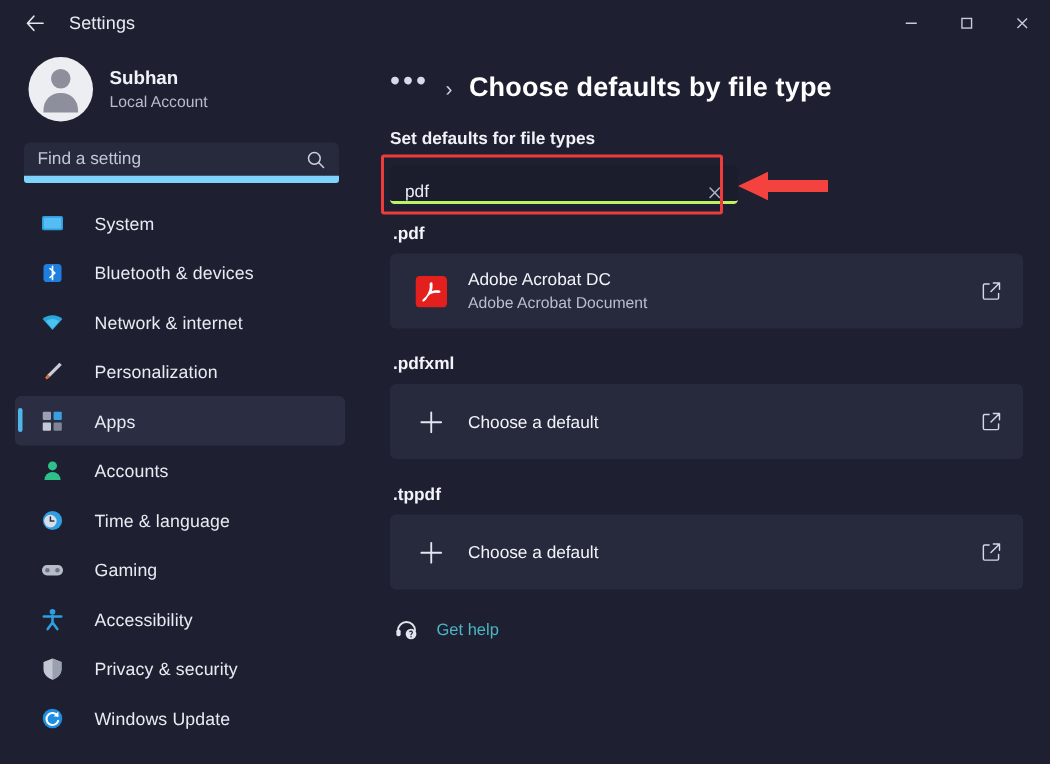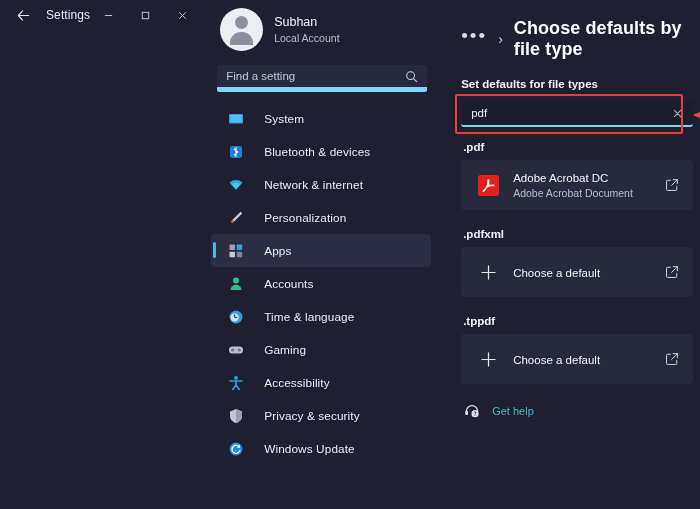--- a/index.html
+++ b/index.html
@@ -2,40 +2,40 @@
 <html><head>
 <meta charset="utf-8">
 <style>
   * { box-sizing: border-box; margin: 0; padding: 0; }
   html, body {
     width: 700px; height: 509px;
     background: #1e2031;
     font-family: "Liberation Sans", sans-serif;
     overflow: hidden;
   }
-  .window { position: relative; width: 700px; height: 500px; background: #1e2031; display: flex; flex-direction: row; }
+  .window { position: relative; width: 700px; height: 500px; background: #1e2031; display: flex; flex-direction: column; }
 
   
   .titlebar { height: 30px; display: flex; align-items: center; flex: 0 0 30px; background: #1e2031; }
   .tb-back { width: 46px; height: 30px; display: flex; align-items: center; justify-content: center; color: #e4e6ef; }
   .tb-title { font-size: 12px; color: #e8eaf2; letter-spacing: .1px; }
   .tb-spacer { flex: 1; }
   .tb-btn { width: 37px; height: 30px; display: flex; align-items: center; justify-content: center; color: #c9ccda; }
   .tb-btn svg { display:block; }
 
   
   .body { flex: 1; display: flex; min-height: 0; }
 
   
   .sidebar { width: 240px; flex: 0 0 240px; background: #1e2031; padding: 0 10px; display: flex; flex-direction: column; }
   .profile { display: flex; align-items: center; gap: 11px; padding: 8px 0 12px 9px; }
   .avatar { width: 43px; height: 43px; border-radius: 50%; background: #eceef2; position: relative; flex: 0 0 43px; }
   .avatar .head { position: absolute; width: 13px; height: 13px; border-radius: 50%; background: #8d909c; left: 15px; top: 8px; }
   .avatar .torso { position: absolute; width: 23px; height: 13px; border-radius: 11px 11px 0 0; background: #8d909c; left: 10px; top: 24px; }
-  .pname { font-size: 12.5px; font-weight: normal; color: #f0f2f8; line-height: 15px; }
+  .pname { font-size: 12.5px; font-weight: bold; color: #f0f2f8; line-height: 15px; }
   .pacct { font-size: 10.5px; color: #b9bdcc; line-height: 14px; margin-top: 1px; }
 
   .searchbox { margin: 2px 4px 10px 6px; height: 27px; background: #272a3c; border-bottom: 5px solid #7dd3fc;
                border-radius: 4px 4px 2px 2px; display: flex; align-items: center; padding: 0 9px; }
   .searchbox .ph { flex: 1; font-size: 11.5px; color: #c3c7d6; }
   .searchbox .mag { color: #cdd1de; display: flex; }
 
   .navlist { display: flex; flex-direction: column; gap: 0px; }
   .navitem { height: 33px; display: flex; align-items: center; gap: 20px; padding-left: 16px; border-radius: 4px;
              position: relative; color: #e6e8f0; }
@@ -48,22 +48,22 @@
   
   .main { flex: 1; min-width: 0; padding: 18px 18px 0 20px; overflow: hidden; }
   .crumb { display: flex; align-items: center; gap: 11px; margin-bottom: 18px; }
   .crumb .dots { font-size: 19px; color: #d8dbe6; letter-spacing: 2px; line-height: 12px; padding-bottom:7px; }
   .crumb .chev { font-size: 14px; color: #cdd1de; }
   .crumb .h1 { font-size: 18px; font-weight: bold; color: #ffffff; letter-spacing: .1px; }
 
   .seclabel { font-size: 11.5px; font-weight: bold; color: #f0f2f8; margin-bottom: 11px; }
 
   .filter-wrap { position: relative; width: 232px; margin-bottom: 14px; }
-  .filter { height: 26px; background: #1b1d2c; border-bottom: 2px solid #7dd3fc; border-radius: 3px;
-            display: flex; align-items: center; padding: 0 8px 0 10px; }
+  .filter { height: 26px; background: #1b1d2c; border-bottom: 2px solid #bef264; border-radius: 3px;
+            display: flex; align-items: flex-end; padding: 0 8px 0 10px; }
   .filter .val { flex: 1; font-size: 11.5px; color: #eceef5; }
   .filter .clear { color: #aeb3c4; font-size: 12px; display: flex; align-items: center; justify-content: center; width: 16px; }
   .redbox { position: absolute; left: -6px; top: -7px; width: 228px; height: 40px; border: 2px solid #ef3b3b;
             border-radius: 2px; pointer-events: none; }
   .redarrow { position: absolute; left: 232px; top: 3px; width: 62px; height: 22px; }
 
   .grp { margin-bottom: 3px; }
   .ext { font-size: 11.5px; font-weight: bold; color: #f2f4fa; margin: 0 0 7px 2px; }
   .card { background: #272a3c; border-radius: 4px; height: 50px; display: flex; align-items: center;
           padding: 0 14px 0 16px; margin-bottom: 18px; }

